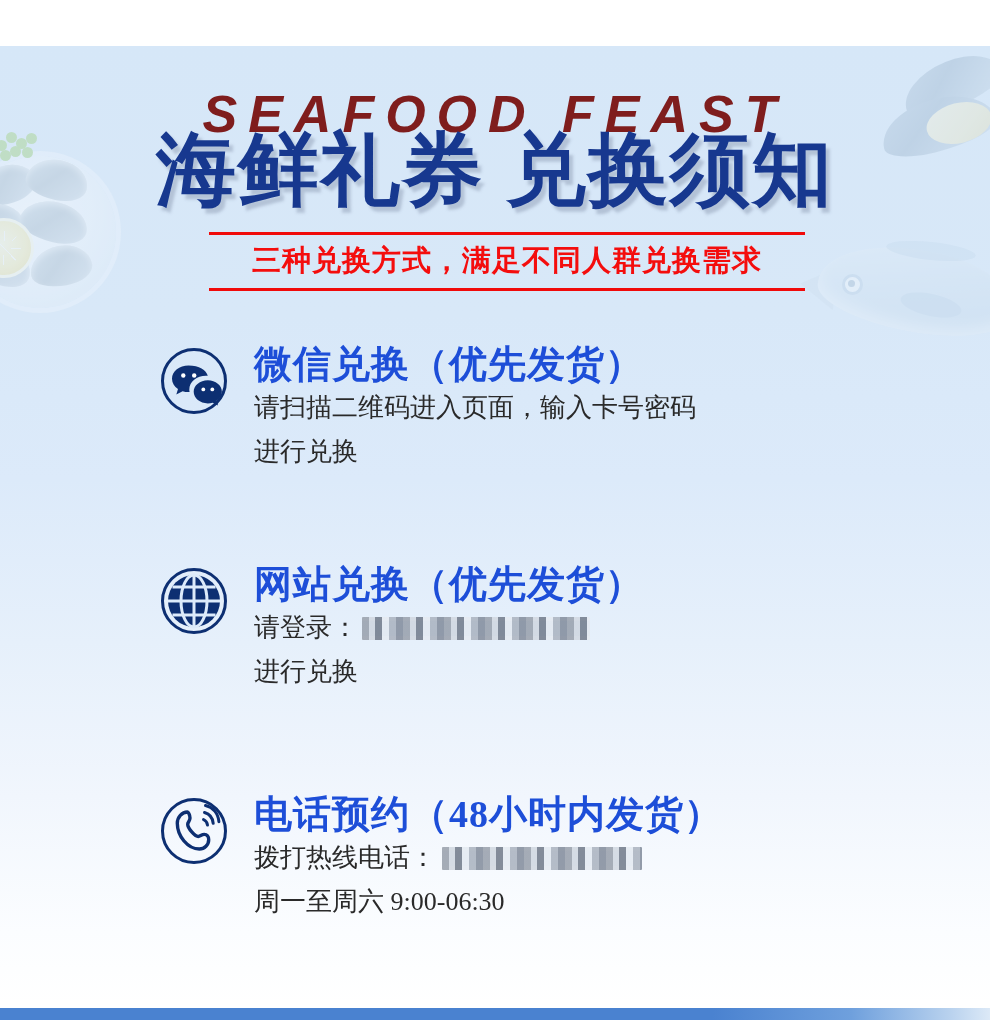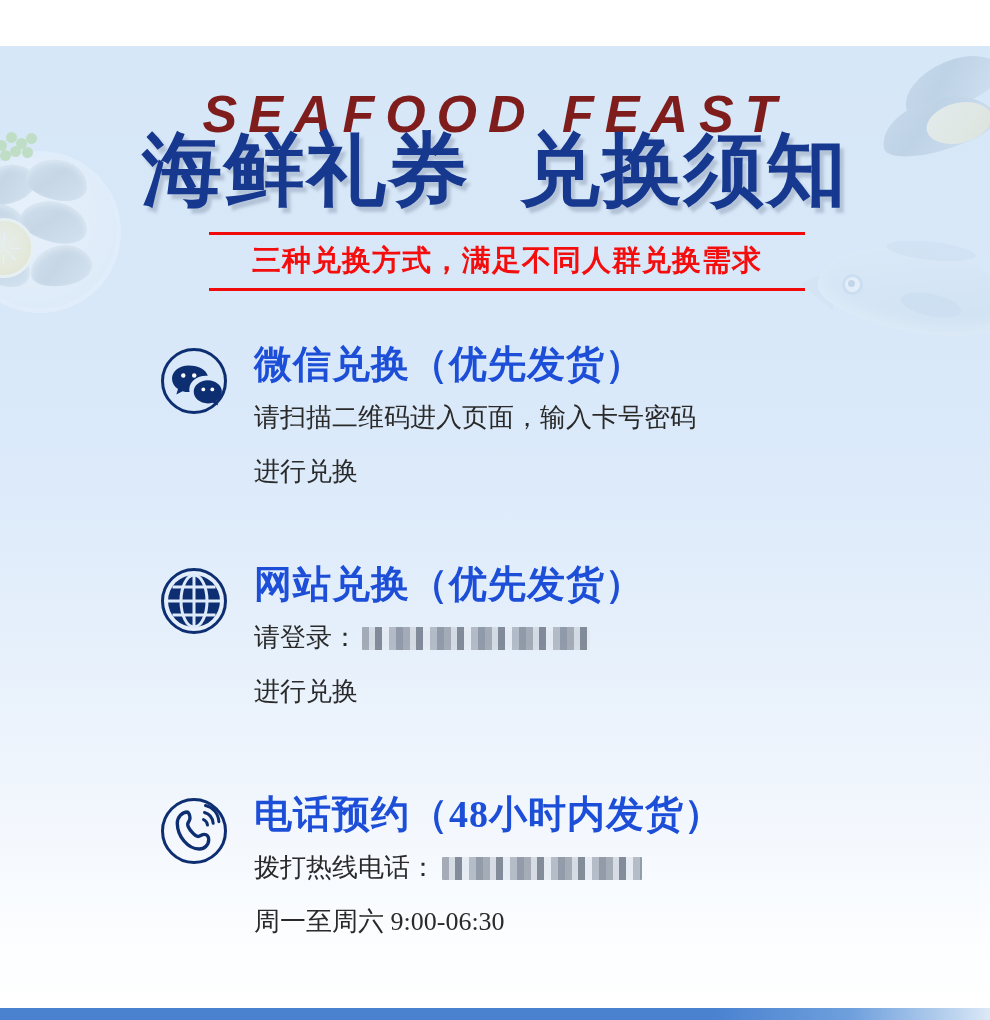--- a/index.html
+++ b/index.html
@@ -129,21 +129,21 @@
     font-family:"Liberation Sans", sans-serif;
     font-style:italic;font-weight:700;
     font-size:52px;letter-spacing:11px;
     color:#7f1d1d;
     white-space:nowrap;
     user-select:none;
   }
   .main-title{
     position:absolute;left:0;top:117px;width:990px;
     text-align:center;
-    font-family:Liberation Mono, monospace;
+    font-family:Liberation Serif, serif;
     font-weight:700;
     font-size:80px;
     letter-spacing:2px;
     color:#17388f;
     text-shadow:4px 5px 3px rgba(120,135,160,.38);
     white-space:nowrap;
   }
   .subtitle-wrap{
     position:absolute;left:209px;top:232px;width:596px;
   }
@@ -182,21 +182,21 @@
     letter-spacing:1px;
     line-height:1.05;
     white-space:nowrap;
   }
   .m-line{
     font-family:"Liberation Serif", serif;
     font-size:26px;
     color:#2a2a2a;
     line-height:1.62;
     white-space:nowrap;
-    margin-top:12px;
+    margin-top:2px;
   }
 
   
   .redacted{
     display:inline-block;vertical-align:-4px;
     height:23px;border-radius:1px;
     background:
       repeating-linear-gradient(90deg,
         rgba(150,158,170,.85) 0 7px,
         rgba(205,212,222,.8) 7px 13px,

